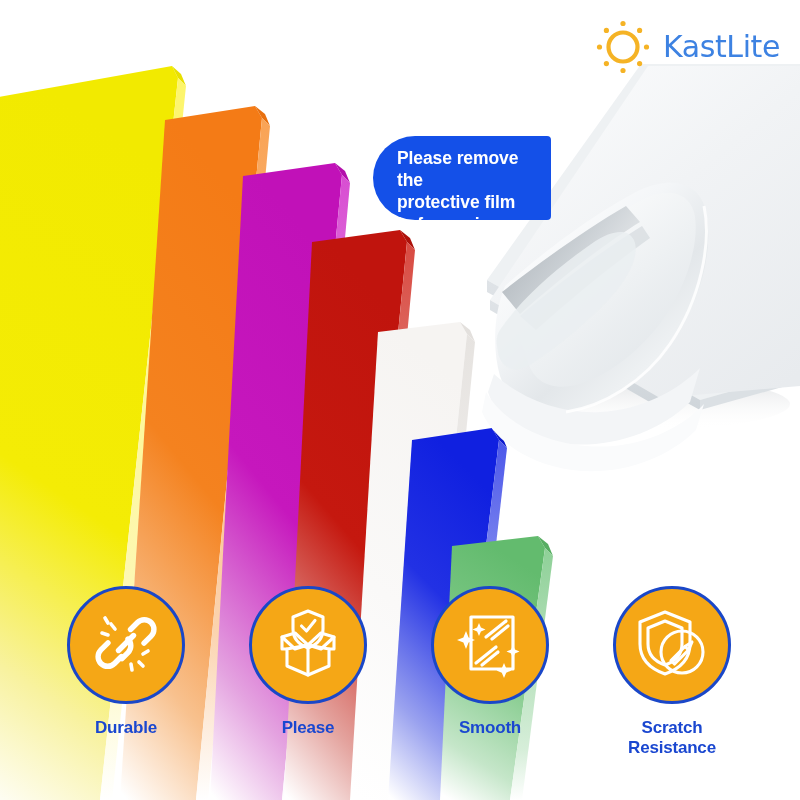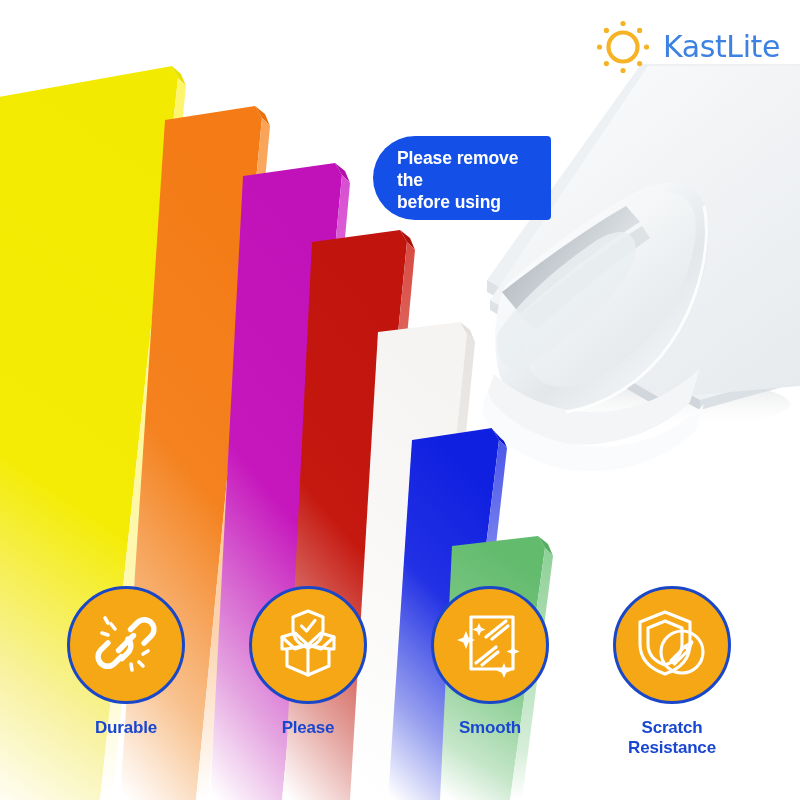--- a/index.html
+++ b/index.html
@@ -257,20 +257,21 @@
         <circle cx="47.6" cy="14.4" r="2.6" fill="#f5b325"></circle>
         <circle cx="14.4" cy="47.6" r="2.6" fill="#f5b325"></circle>
         <circle cx="47.6" cy="47.6" r="2.6" fill="#f5b325"></circle>
       </svg>
     </div>
     <div class="logo-text">KastLite</div>
   </div>
 
   <div class="callout">
     <span>Please remove the</span>
+    <span>protective film</span>
     <span>before using</span>
   </div>
 
   <div class="badges">
 
     <div class="badge" style="left:35px;">
       <div class="badge-circle">
         <span>
           <svg width="78" height="78" viewBox="0 0 78 78">
             <g fill="none" stroke="#ffffff" stroke-width="5.4" stroke-linecap="round" stroke-linejoin="round">

